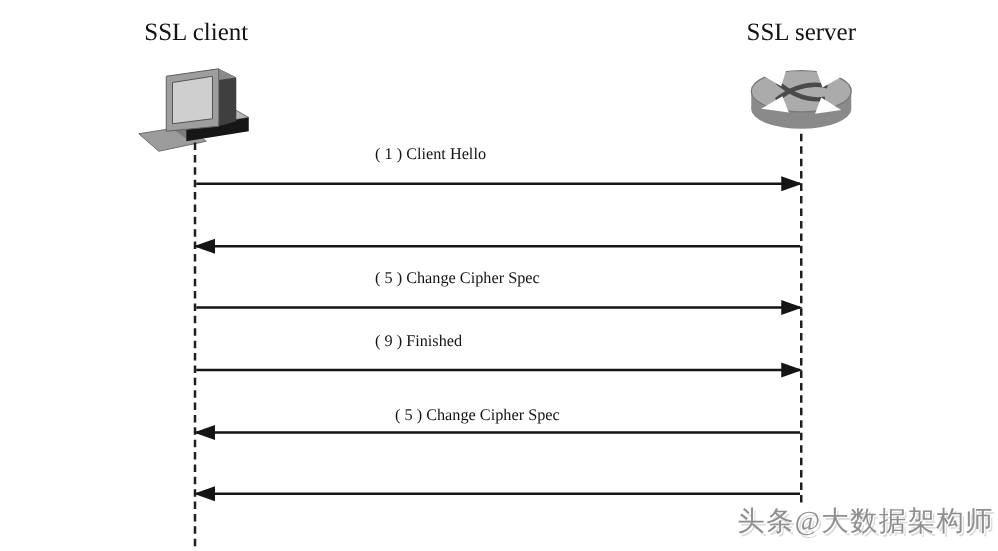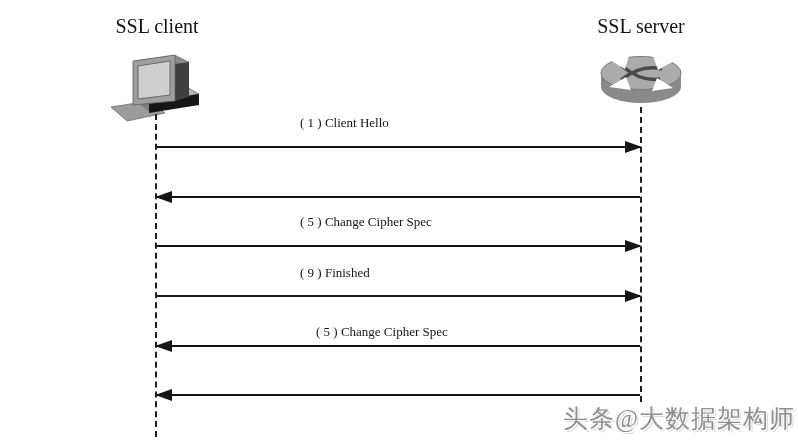--- a/index.html
+++ b/index.html
@@ -60,21 +60,21 @@
   .lbl1{top:115px;} .arr1{top:146px;}
   .lbl2{top:165px;} .arr2{top:196px;}
   .lbl3{top:214px;} .arr3{top:245px;}
   .lbl4{top:265px;} .arr4{top:295px;}
   .lbl5{top:324px;margin-left:16px;} .arr5{top:345px;}
   .lbl6{top:363px;} .arr6{top:394px;}
   .watermark{
     position:absolute;
     right:3px;
     top:402px;
-    font-size:25px;
+    font-size:22px;
     letter-spacing:1px;
     color:#8f8f8f;
     text-shadow:1px 1px 0 #ffffff,2px 2px 0 #dcdcdc;
     white-space:nowrap;
   }
 </style>
 </head>
 <body>
 
 <div class="stage">

